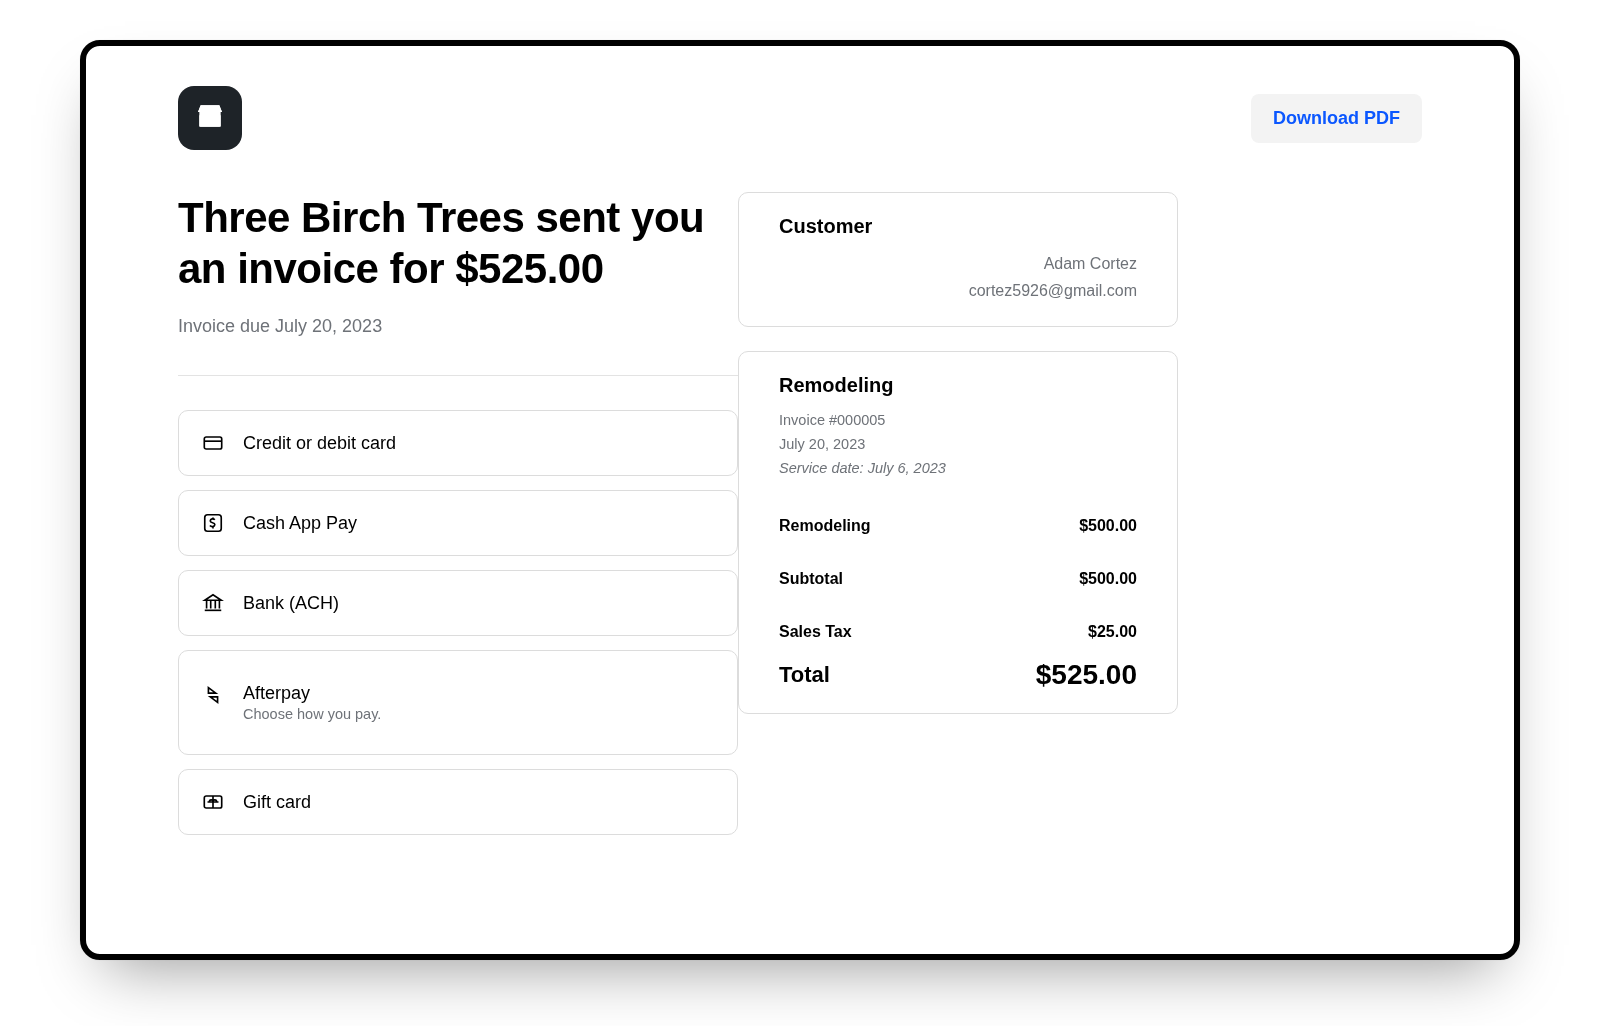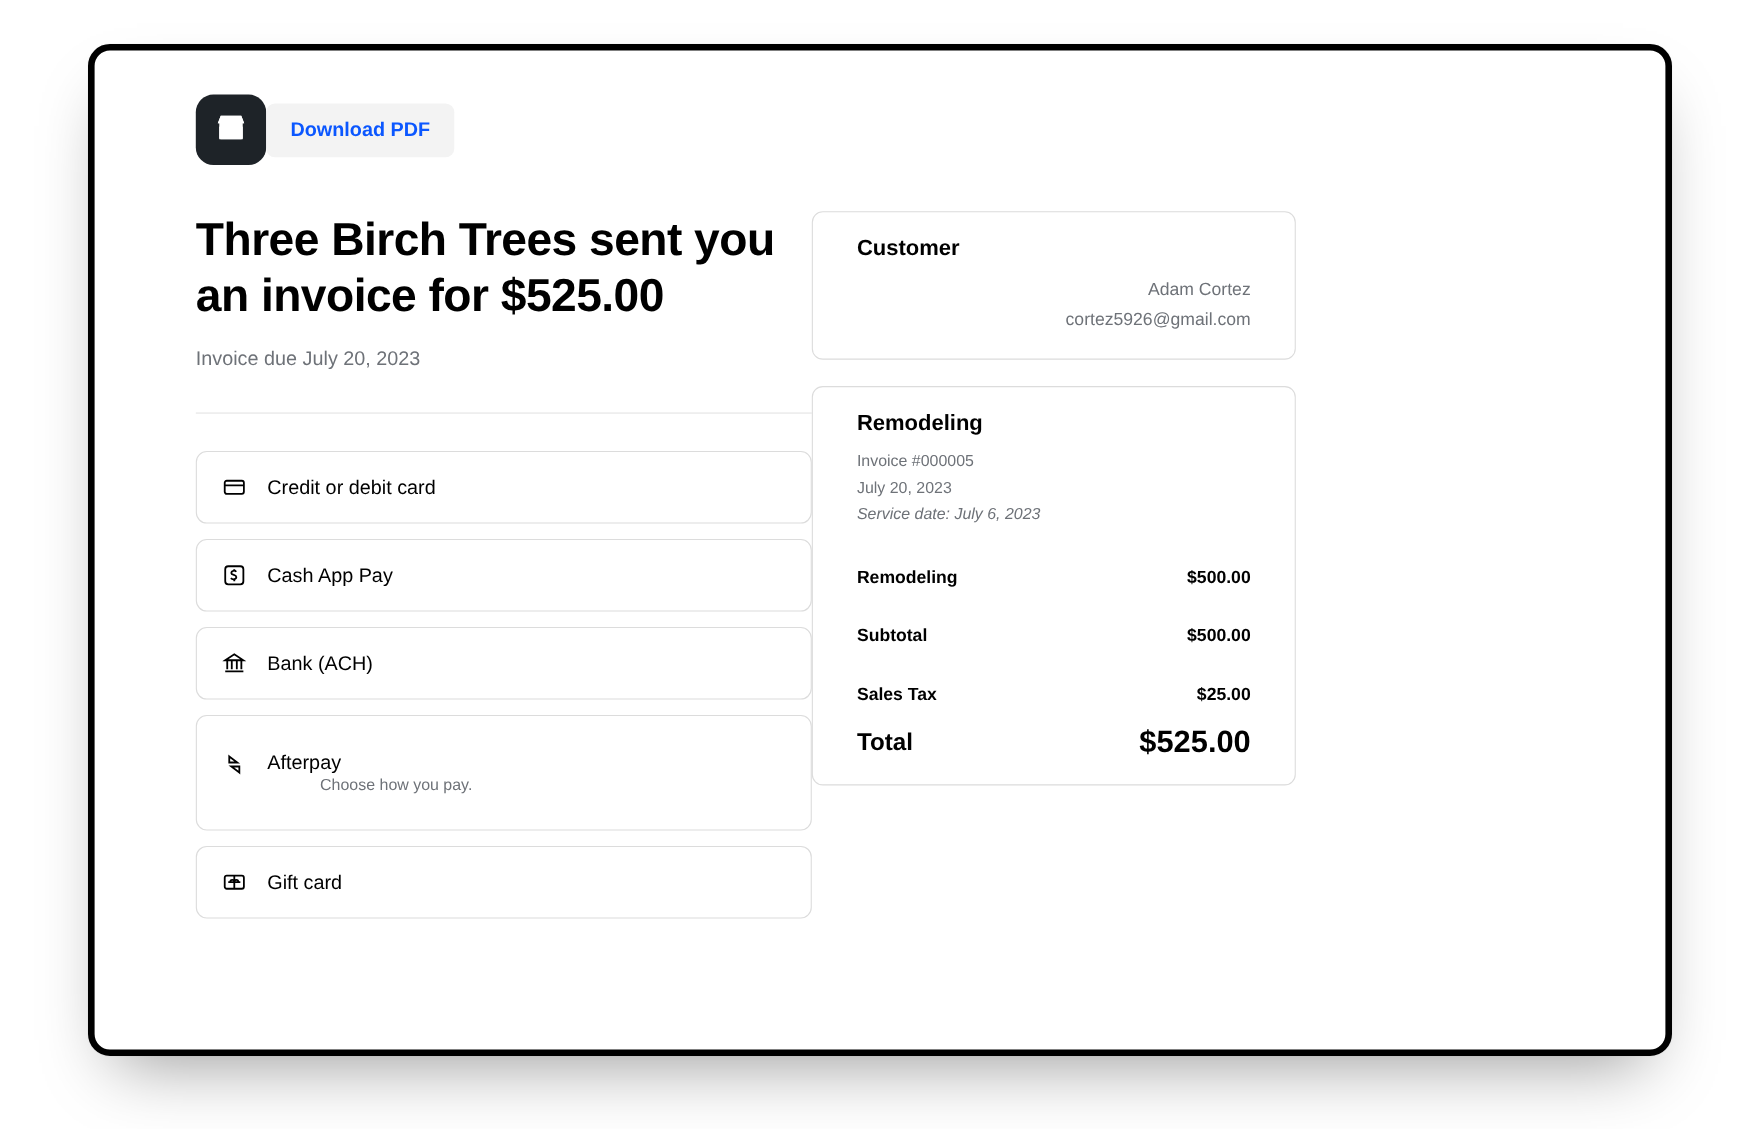--- a/index.html
+++ b/index.html
@@ -15,20 +15,21 @@
     border-radius: 20px;
     padding: 40px 92px 60px 92px;
     min-height: 920px;
     position: relative;
     box-shadow: 0 30px 60px -24px rgba(0,0,0,.4), 0 0 0 1px rgba(0,0,0,.02);
   }
   
   .hdr {
     display: flex;
     align-items: center;
+    justify-content: space-between;
     margin-bottom: 42px;
   }
   .brand-badge {
     width: 64px; height: 64px;
     background: #1e2328;
     border-radius: 16px;
     display: flex; align-items: center; justify-content: center;
   }
   .brand-badge svg { width: 32px; height: 32px; fill: #fff; }
   .dl-btn {
@@ -84,21 +85,20 @@
   .pay-card .txts { display:flex; flex-direction:column; }
   .pay-label {
     font-size: 18px;
     font-weight: 400;
   }
   .pay-sub {
     font-size: 14.5px;
     color: #6e7278;
     margin-top: 2px;
     font-weight: 500;
-    margin-left: 48px;
   }
   
   .panel {
     border: 1px solid #dcdcdc;
     border-radius: 10px;
     padding: 22px 40px;
     background: #fff;
     margin-bottom: 24px;
   }
   .panel h3 {

